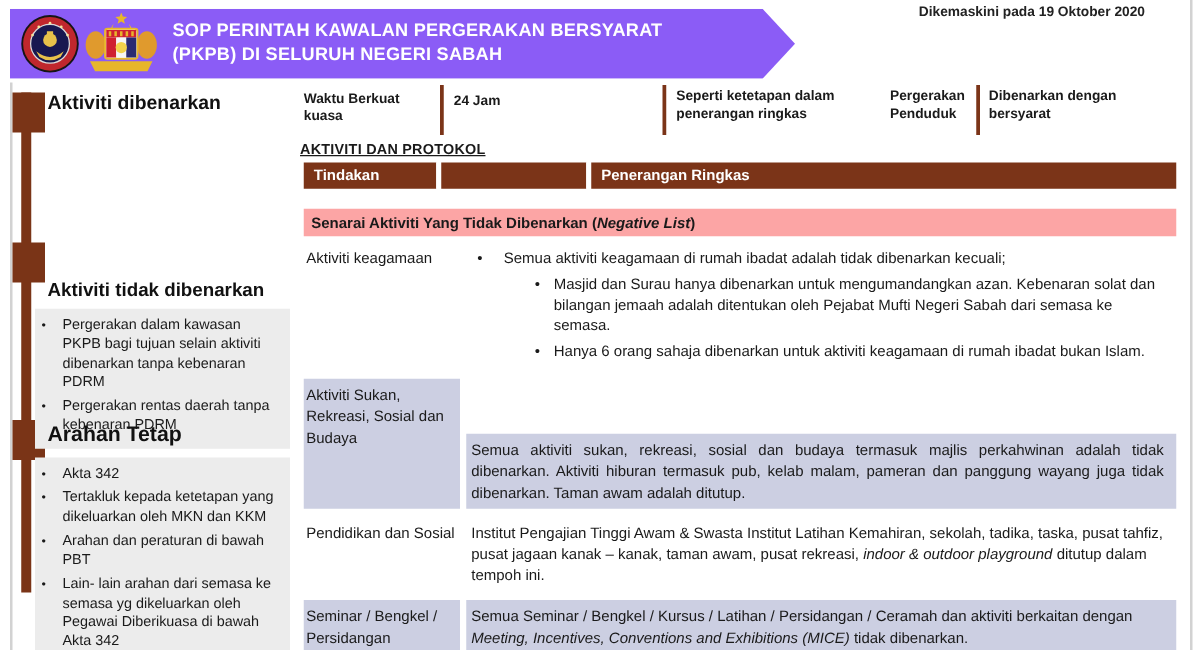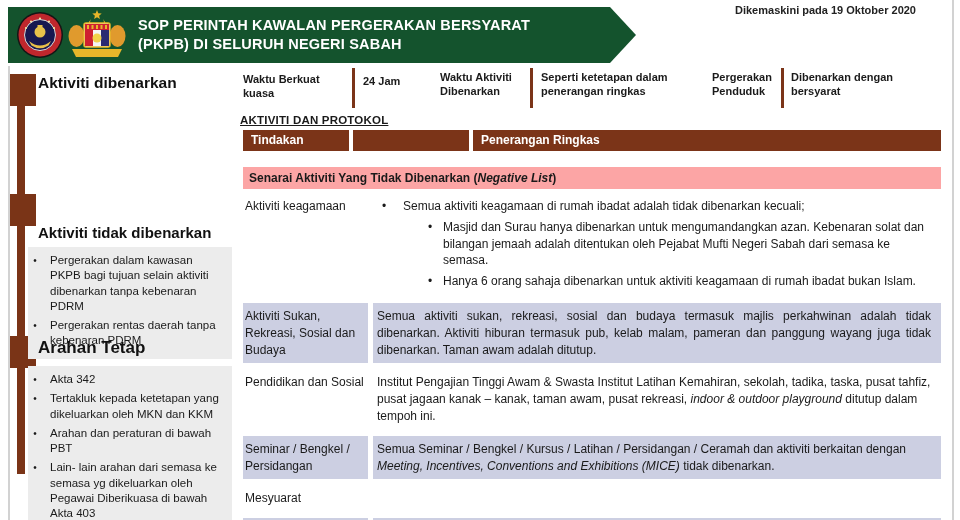--- a/index.html
+++ b/index.html
@@ -7,21 +7,21 @@
   body { font-family:"Liberation Sans", sans-serif; color:#1a1a1a; }
   .page { position:relative; width:960px; height:520px; background:#fff; overflow:hidden; }
 
   
   .edge-line { position:absolute; width:2px; background:#d2d2d2; }
   .edge-left { left:8px; top:66px; bottom:0; }
   .edge-right { left:952px; top:0; bottom:0; }
 
   
   .banner { position:absolute; left:8px; top:7px; width:628px; height:56px;
-    background:#14532d; clip-path:polygon(0 0, calc(100% - 26px) 0, 100% 50%, calc(100% - 26px) 100%, 0 100%);
+    background:#8b5cf6; clip-path:polygon(0 0, calc(100% - 26px) 0, 100% 50%, calc(100% - 26px) 100%, 0 100%);
     display:flex; align-items:center; }
   .banner-logos { display:flex; align-items:center; gap:4px; padding-left:8px; }
   .banner-title { color:#fff; font-weight:bold; font-size:14.5px; line-height:1.32; padding-left:12px; letter-spacing:.2px; }
 
   .updated { position:absolute; left:735px; top:4px; width:210px; font-size:11px; font-weight:bold; color:#222; }
 
   
   .info-bar { position:absolute; left:0; top:64px; width:960px; height:48px; font-size:11px;padding-left:30px; }
   .ib { position:absolute; font-weight:bold; line-height:1.3; }
   .ib-div { position:absolute; width:3px; top:4px; height:40px; background:#7b3418; }
@@ -55,21 +55,21 @@
   .th-seg { background:#7b3418; color:#fff; font-weight:bold; font-size:12px; line-height:21px; padding-left:8px; }
   .th-1 { width:106px; } .th-sp { width:4px; background:#fff; } .th-2 { width:116px; } .th-3 { flex:1; }
 
   .rows { position:absolute; left:243px; top:153px; width:698px; }
   .band { background:#fca5a5; font-weight:bold; font-size:12px; padding:4px 6px; margin-bottom:4px;margin-top:14px; }
   .row { display:flex; margin-bottom:6px; }
   .col-a { width:125px; min-width:125px; font-size:12px; line-height:1.4; padding:5px 4px 5px 2px; }
   .col-gap { width:5px; min-width:5px; background:#fff; }
   .col-b { flex:1; font-size:12px; line-height:1.4; padding:5px 10px 5px 4px; }
   .row.shaded .col-a, .row.shaded .col-b { background:#cccfe2; }
-  .row .justify { text-align:justify; }
+  .row .justify { text-align:justify;margin-top:44px; }
 
   .blt { display:flex; margin-bottom:2px; }
   .blt::before { content:"•"; width:14px; min-width:14px; text-align:center; margin-right:12px; }
   .blt.sub { margin-left:46px; margin-top:4px; }
   .blt.sub::before { margin-right:6px; }
 
   svg { display:block; }
 </style>
 </head>
 <body>
@@ -125,21 +125,20 @@
       <div>(PKPB) DI SELURUH NEGERI SABAH</div>
     </div>
   </div>
 
   <div class="updated">Dikemaskini pada 19 Oktober 2020</div>
 
   <div class="info-bar">
     <div class="ib ib-l1">Waktu Berkuat kuasa</div>
     <div class="ib-div ib-d1"></div>
     <div class="ib ib-v1">24 Jam</div>
-    <div class="ib ib-l2">Waktu Aktiviti Dibenarkan</div>
     <div class="ib-div ib-d2"></div>
     <div class="ib ib-v2">Seperti ketetapan dalam penerangan ringkas</div>
     <div class="ib ib-l3">Pergerakan Penduduk</div>
     <div class="ib-div ib-d3"></div>
     <div class="ib ib-v3">Dibenarkan dengan bersyarat</div>
   </div>
 
   <div class="timeline-bar"></div>
   <div class="tl-node n1"></div>
   <div class="tl-node n2"></div>
@@ -154,21 +153,21 @@
         <li>Pergerakan rentas daerah tanpa kebenaran PDRM</li>
       </ul>
   </div>
 
   <div class="sb-head h3">Arahan Tetap</div>
   <div class="sb-block b3">
     <ul>
         <li>Akta 342</li>
         <li>Tertakluk kepada ketetapan yang dikeluarkan oleh MKN dan KKM</li>
         <li>Arahan dan peraturan di bawah PBT</li>
-        <li>Lain- lain arahan dari semasa ke semasa yg dikeluarkan oleh Pegawai Diberikuasa di bawah Akta 403</li>
+        <li>Lain- lain arahan dari semasa ke semasa yg dikeluarkan oleh Pegawai Diberikuasa di bawah Akta 342</li>
       </ul>
   </div>
 
   <div class="section-title">AKTIVITI DAN PROTOKOL</div>
 
   <div class="thead">
     <div class="th-seg th-1">Tindakan</div>
     <div class="th-sp"></div>
     <div class="th-seg th-2"></div>
     <div class="th-sp"></div>

